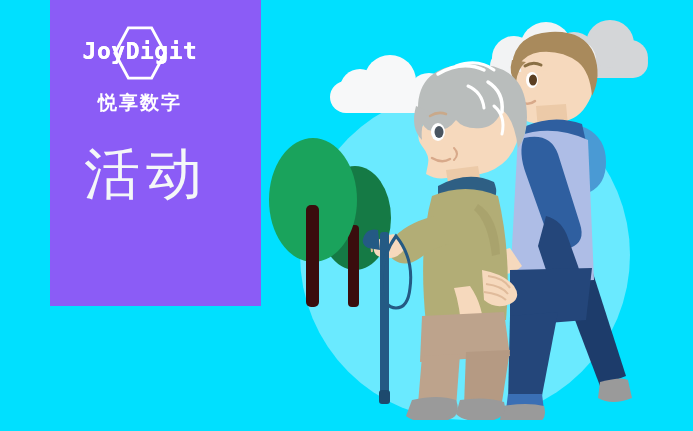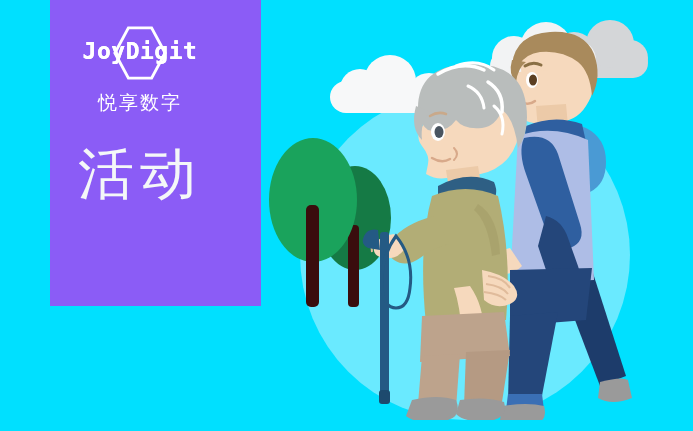--- a/index.html
+++ b/index.html
@@ -29,25 +29,25 @@
     position:absolute;left:61px;top:2px;width:58px;height:58px;
   }
   .logo-text{
     position:absolute;left:0;top:16px;width:180px;text-align:center;
     color:#ffffff;font-size:23px;letter-spacing:.5px;font-weight:700;
     font-family:"DejaVu Sans Mono","Liberation Mono",monospace;
     text-shadow:0 0 0 #fff;
   }
   .logo-sub{
     width:180px;text-align:center;color:#ffffff;
-    font-size:19px;font-weight:400;letter-spacing:2px;margin-top:2px;
+    font-size:19px;font-weight:700;letter-spacing:2px;margin-top:2px;
   }
   .panel-title{
     margin-top:26px;width:180px;text-align:center;color:#f4f7f8;
-    font-size:56px;line-height:64px;font-weight:400;letter-spacing:6px;
+    font-size:56px;line-height:64px;font-weight:400;letter-spacing:6px;padding-left:6px;
   }
   .panel-title .l2{font-weight:700;letter-spacing:4px;}
 
   .sr{position:absolute;width:1px;height:1px;overflow:hidden;clip:rect(0 0 0 0);}
 </style>
 </head>
 <body>
 
 <div id="stage">
 

